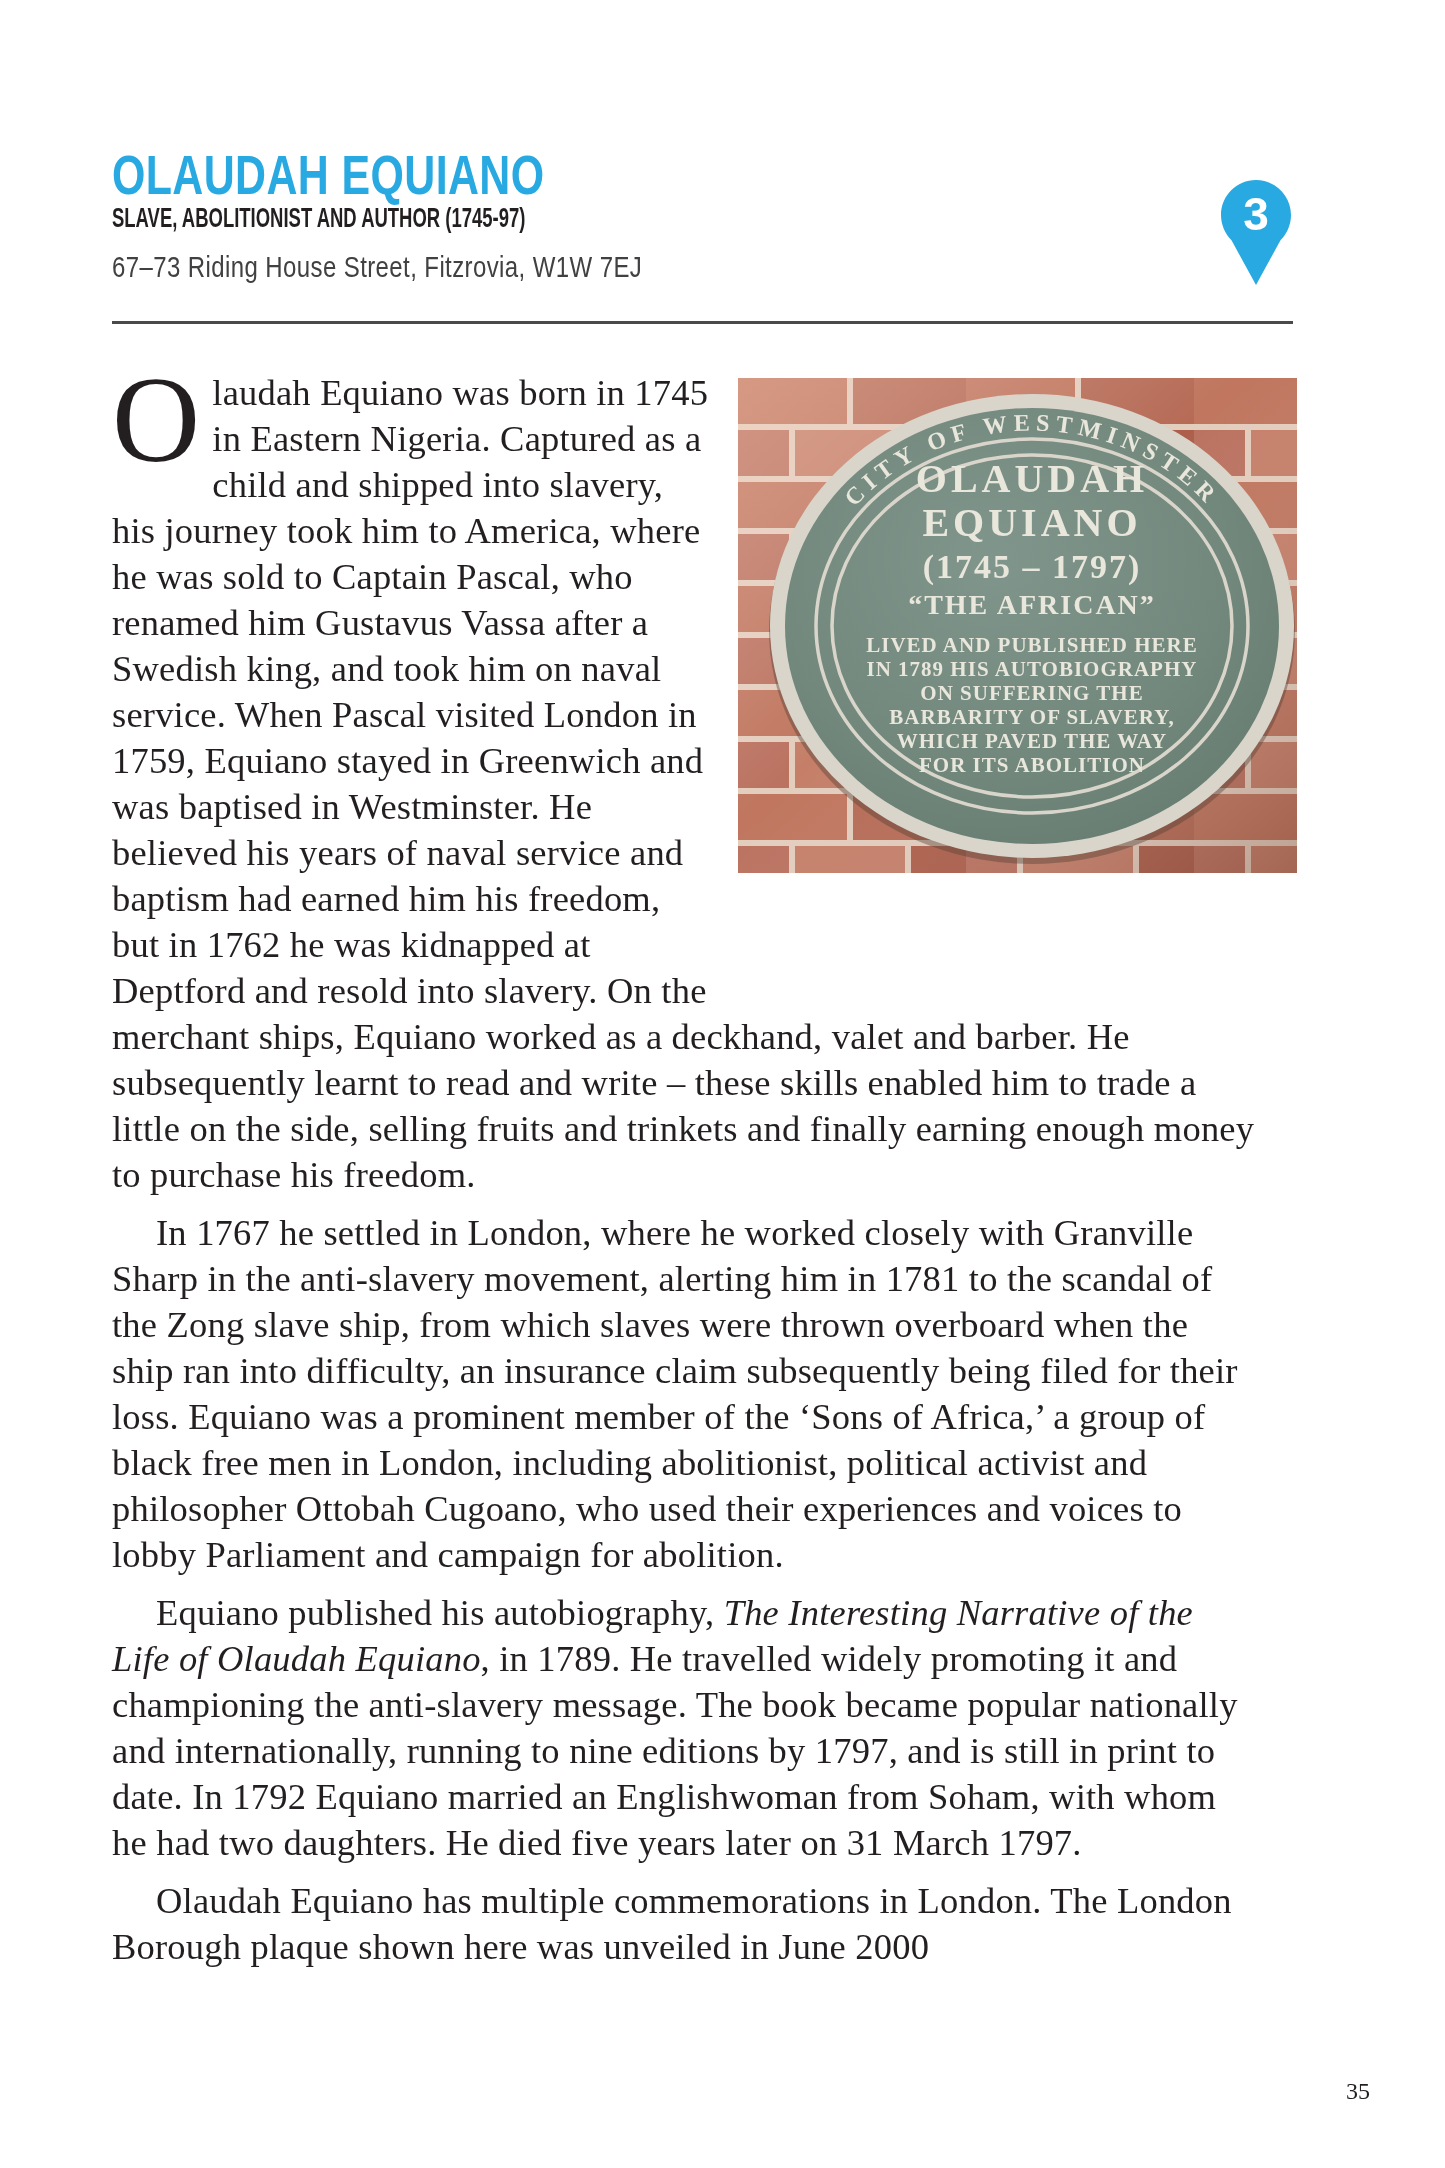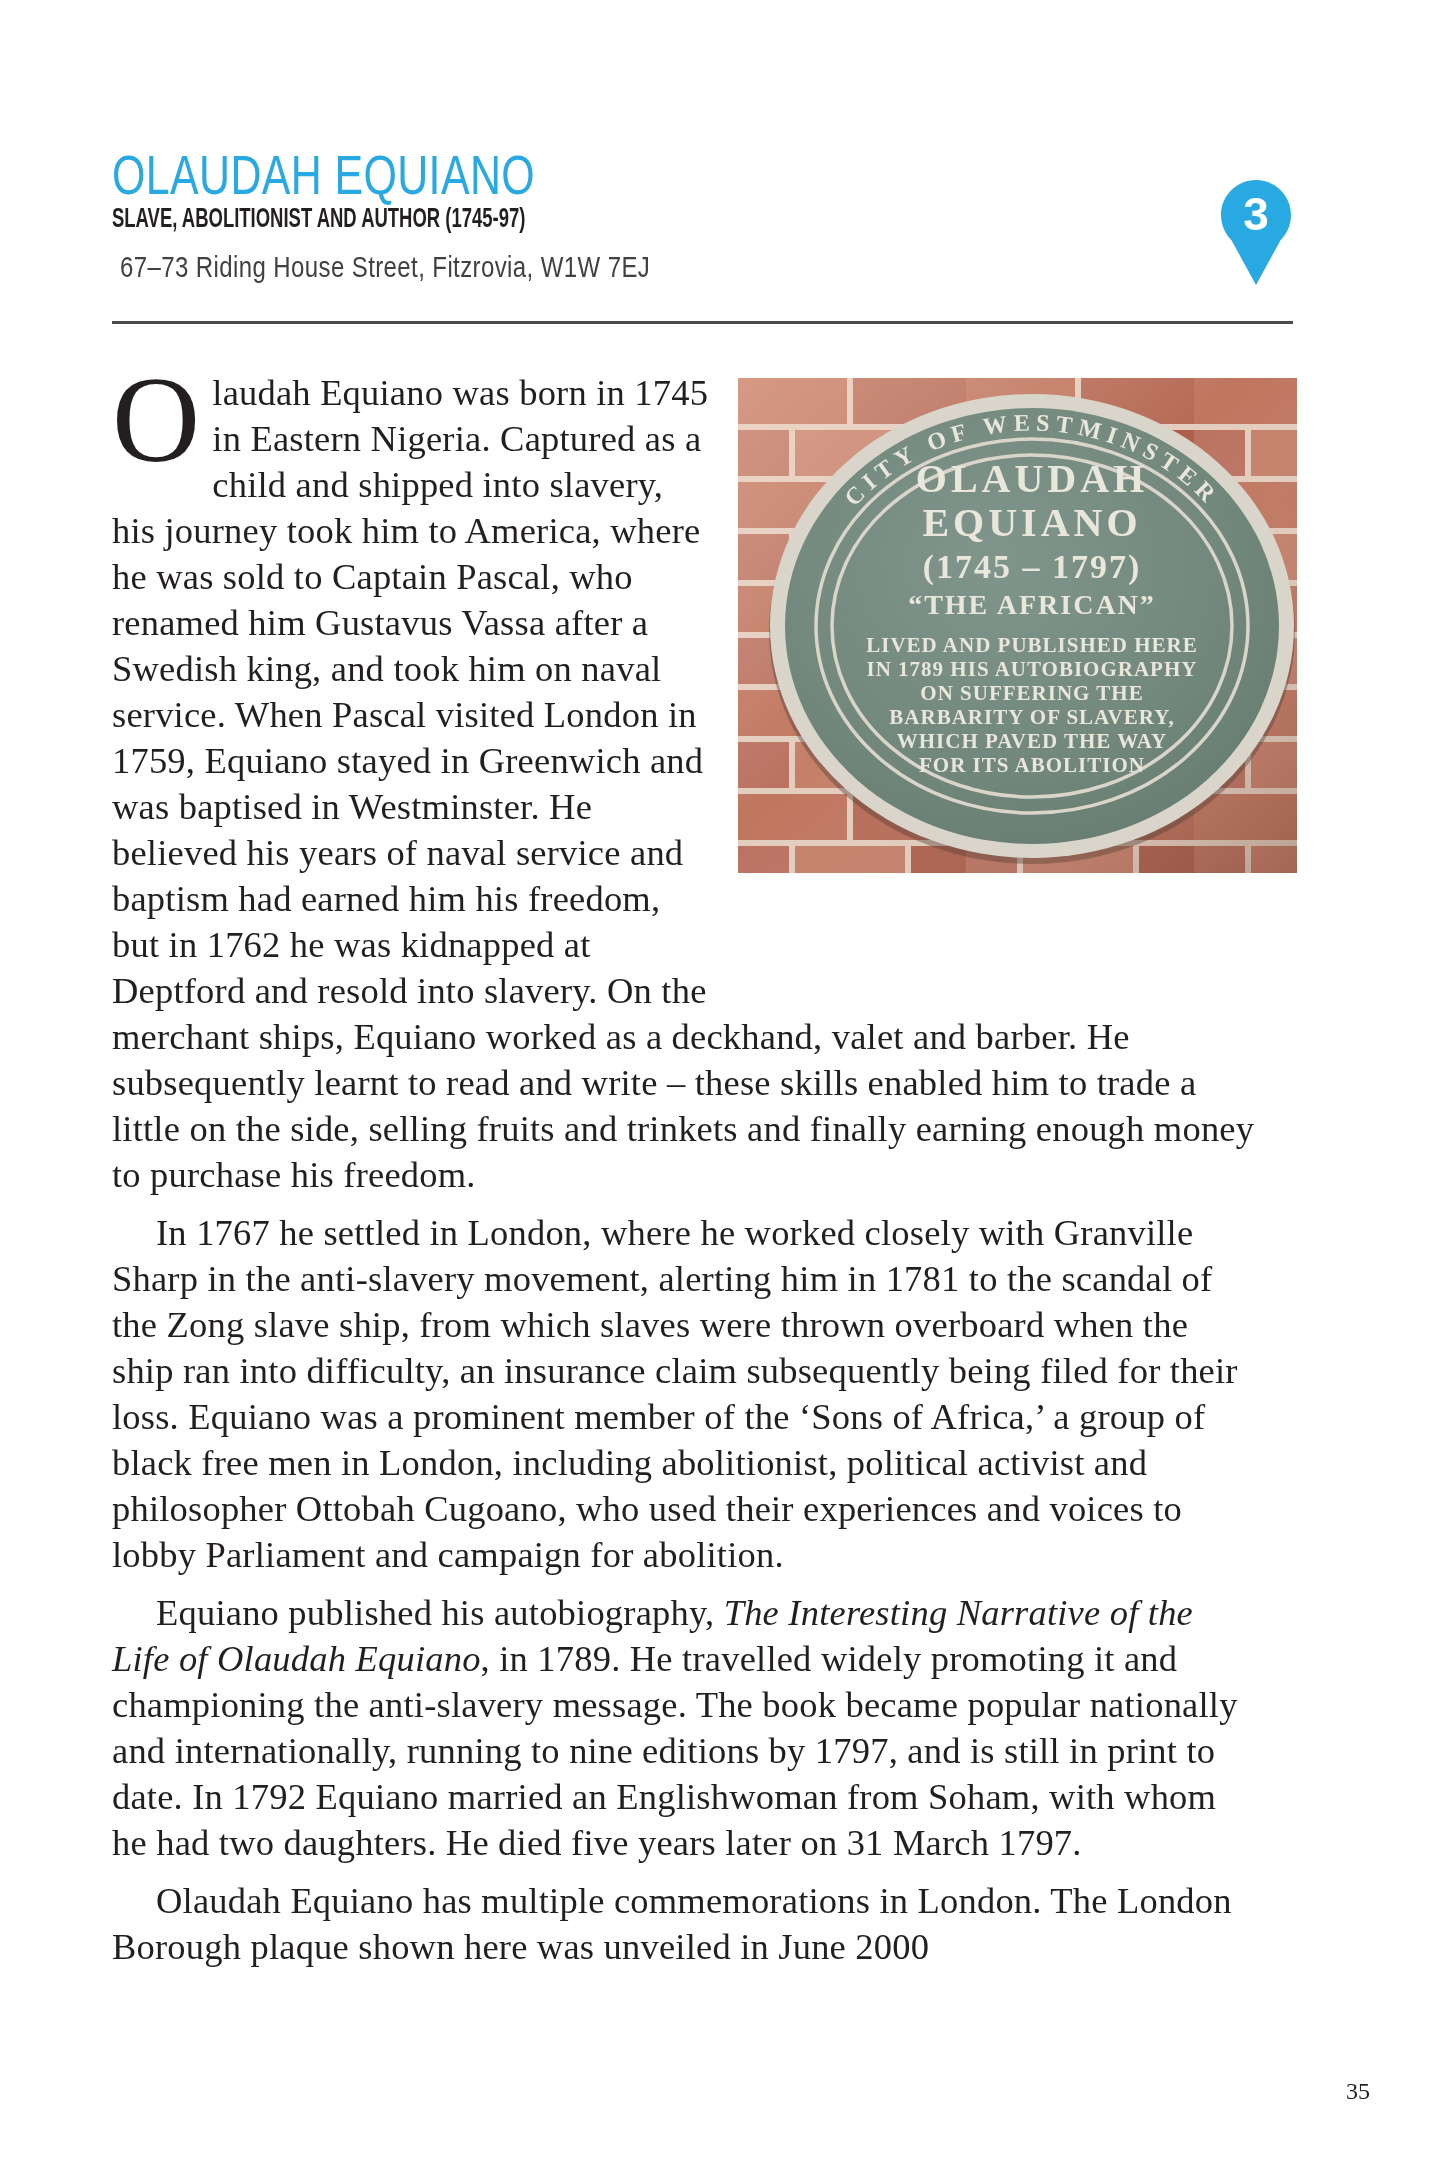--- a/index.html
+++ b/index.html
@@ -6,32 +6,32 @@
   body{
     width:1445px;height:2168px;background:#ffffff;position:relative;overflow:hidden;
     font-family:"Liberation Serif",serif;color:#231f20;
     -webkit-font-smoothing:antialiased;
   }
   .page{position:absolute;inset:0;}
 
   
   .header{position:absolute;left:112px;top:148px;width:1181px;}
   .title{
-    font-family:"Liberation Sans",sans-serif;font-weight:normal;font-size:55px;
+    font-family:"Liberation Sans",sans-serif;font-weight:bold;font-size:55px;
     color:#29a9e1;line-height:1;margin:0;white-space:nowrap;
   }
   .title .squeeze{display:inline-block;transform:scaleX(.78);transform-origin:0 50%;letter-spacing:.5px;}
   .subtitle{
     font-family:"Liberation Sans",sans-serif;font-weight:bold;font-size:28px;
     color:#231f20;line-height:1;margin:1px 0 0 0;white-space:nowrap;
   }
   .subtitle .squeeze{display:inline-block;transform:scaleX(.66);transform-origin:0 50%;}
   .address{
     font-family:"Liberation Sans",sans-serif;font-weight:normal;font-size:30px;
-    color:#414042;line-height:1;margin:20px 0 0 8px;white-space:nowrap;
+    color:#414042;line-height:1;margin:20px 0 0 0;white-space:nowrap;
   }
   .address .squeeze{display:inline-block;transform:scaleX(.80);transform-origin:0 50%;letter-spacing:.5px;}
   .rule{position:absolute;left:112px;top:321px;width:1181px;height:3px;background:#4a4a4c;}
   .pin{position:absolute;left:1218px;top:178px;width:76px;height:110px;}
 
   
   .article{
     position:absolute;left:112px;top:370px;width:1145px;
     font-size:36.5px;line-height:46px;letter-spacing:.2px;text-align:left;
   }

